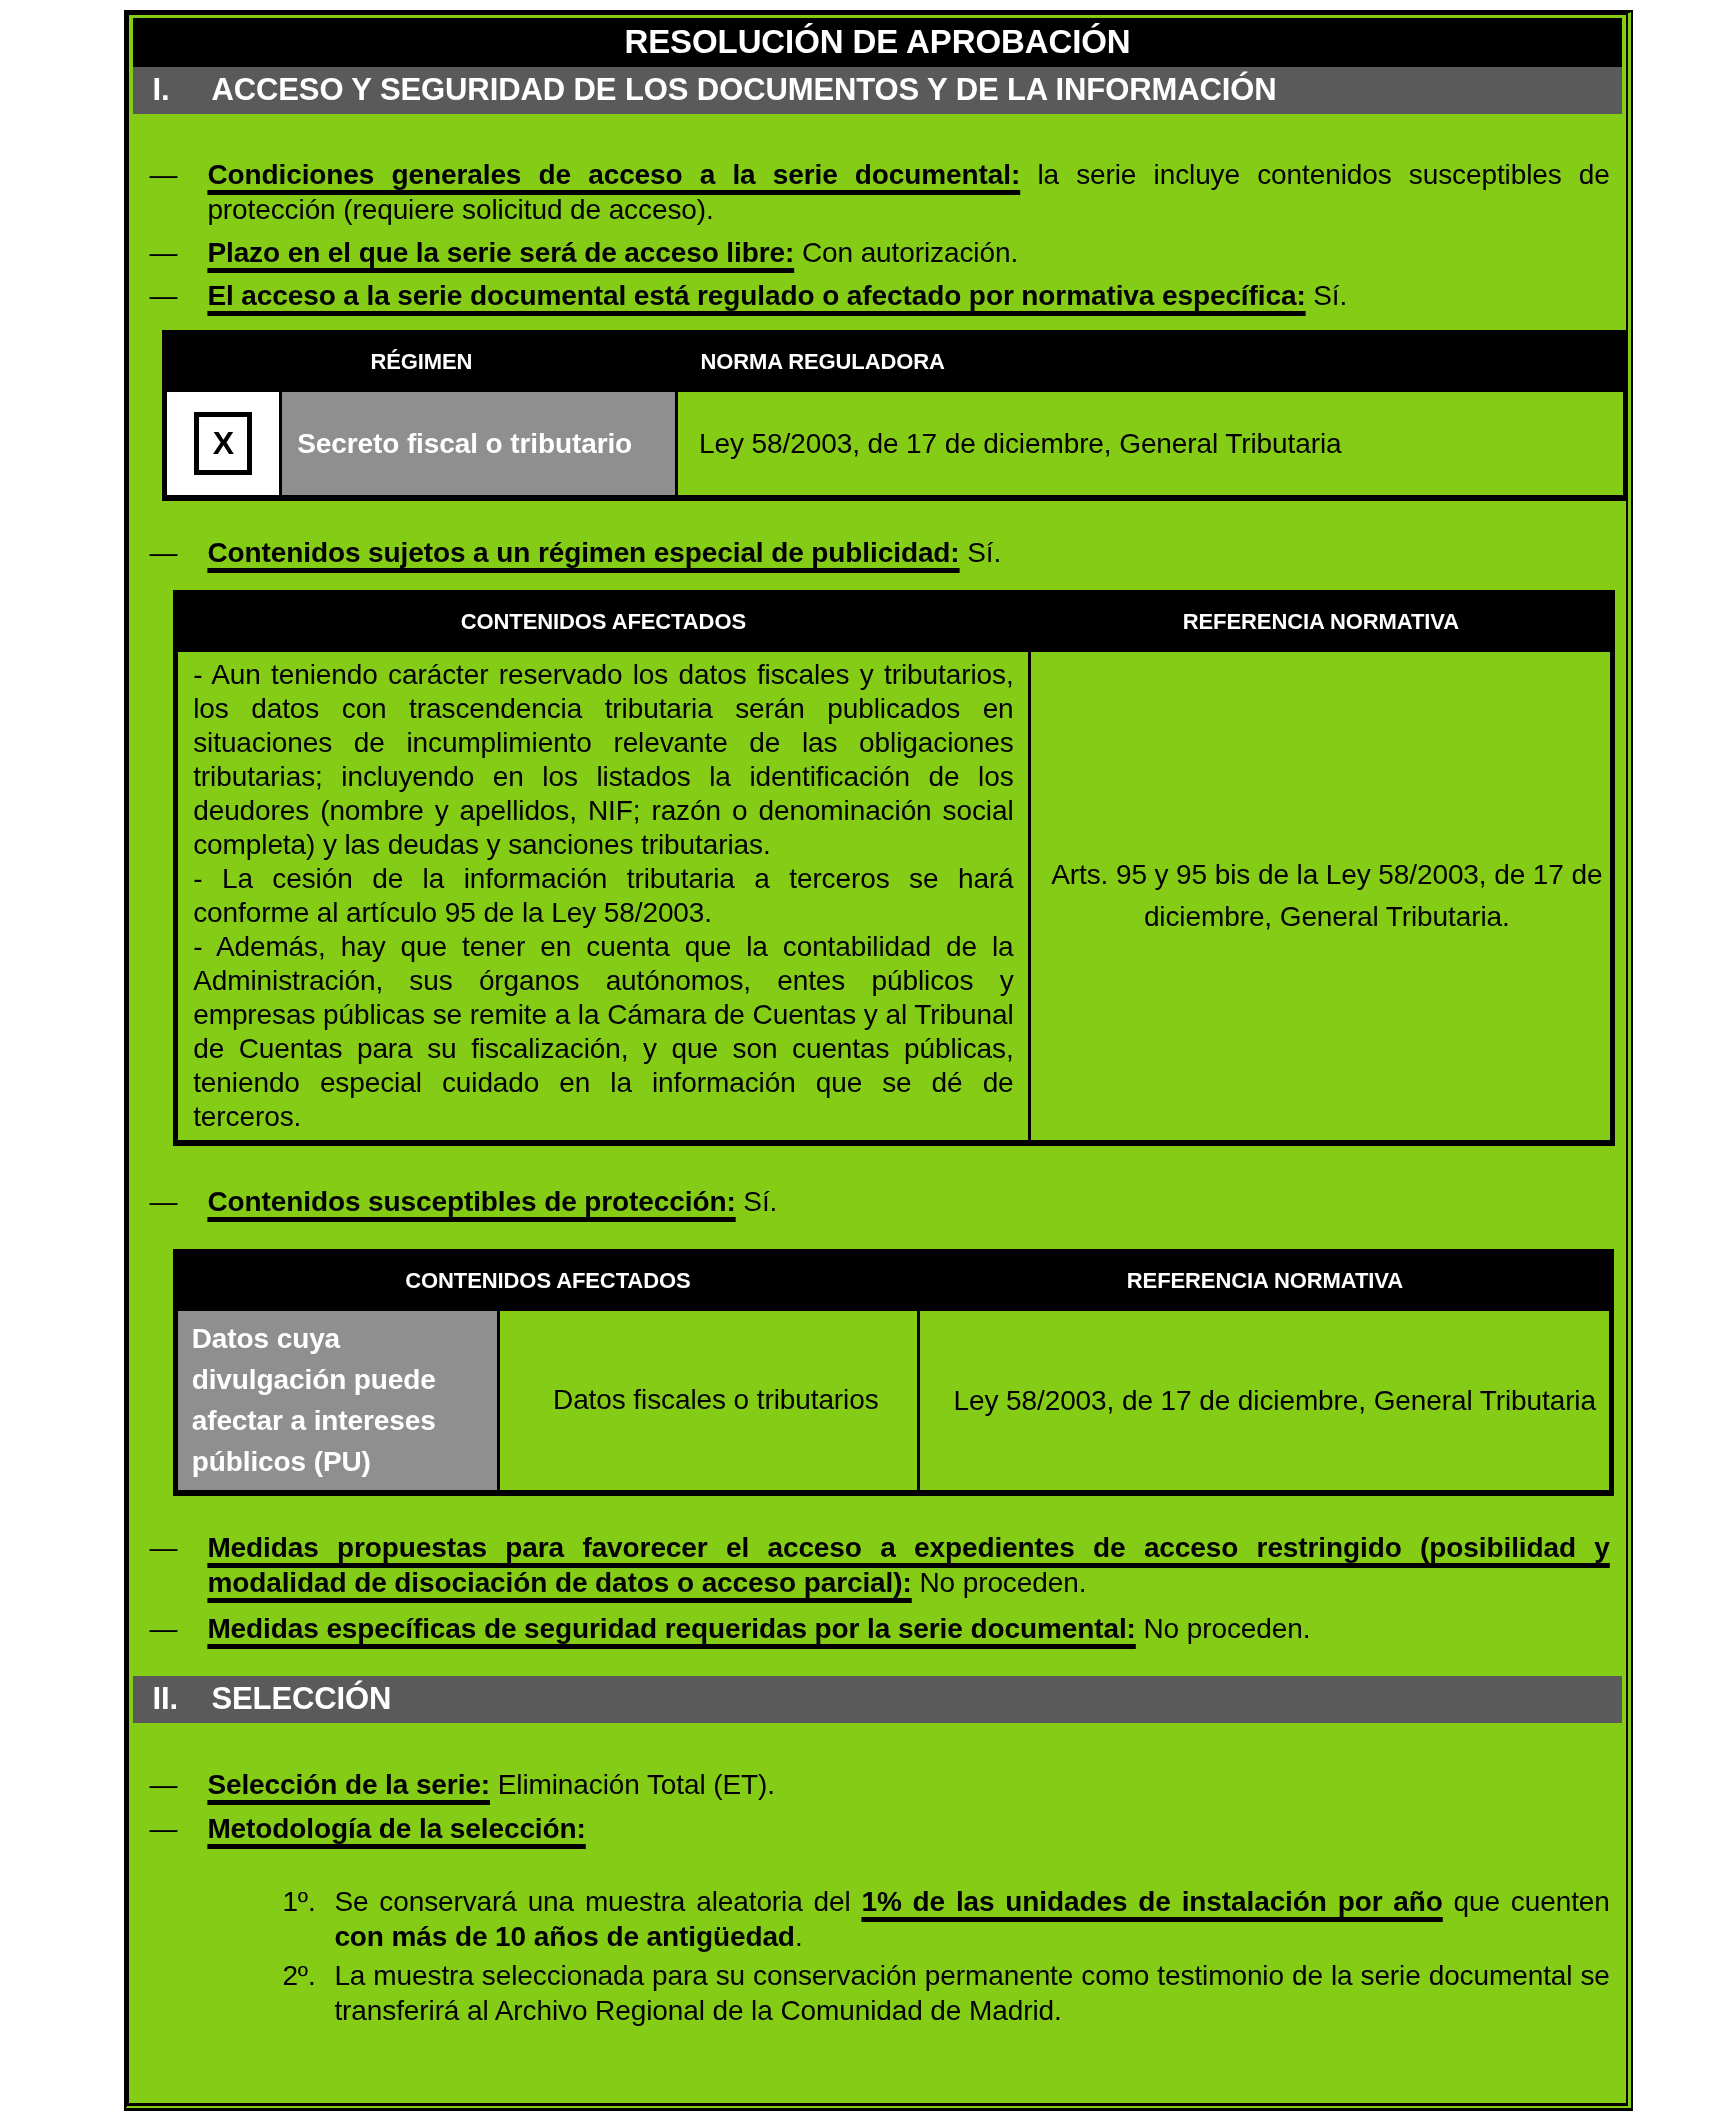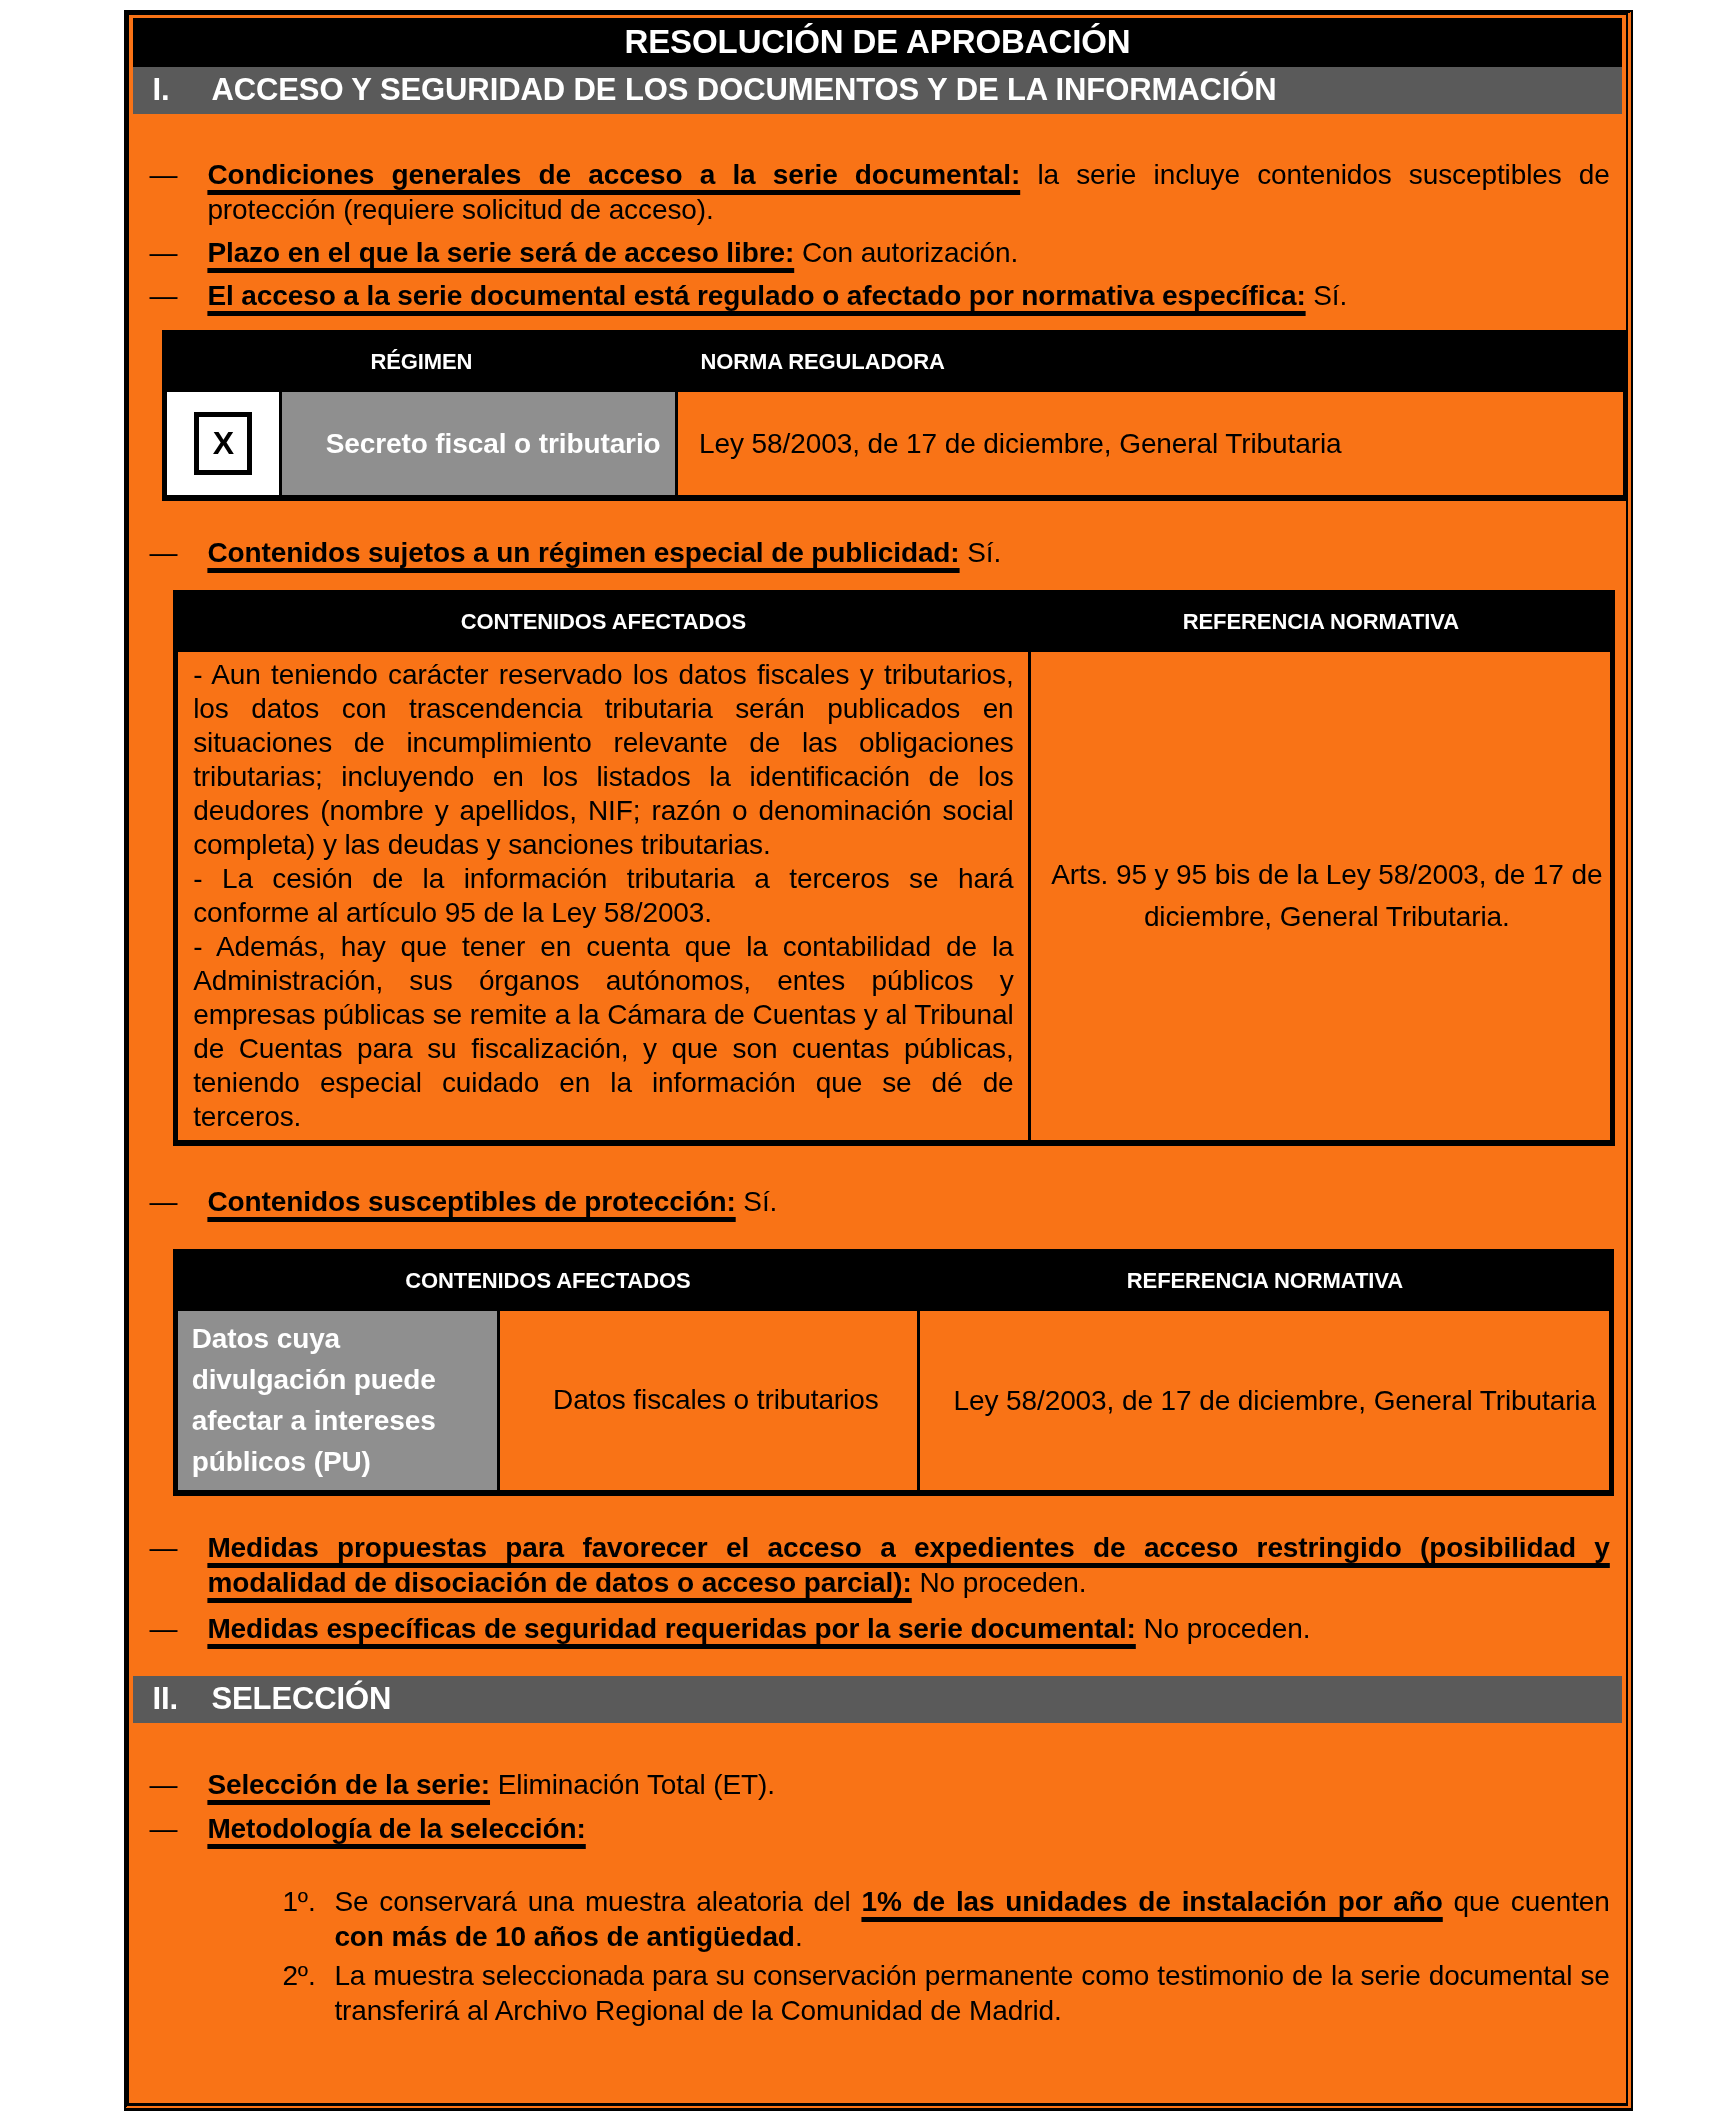--- a/index.html
+++ b/index.html
@@ -21,21 +21,21 @@
     position: absolute;
     left: 124px;
     top: 9.6px;
     width: 1509px;
     height: 2101px;
     box-sizing: border-box;
     border-top: 5.2px solid #000;
     border-left: 5.2px solid #000;
     border-right: 7.4px double #000;
     border-bottom: 8.9px double #000;
-    background: #f97316;
+    background: #84cc16;
     padding: 3px 4.4px 0 4.4px;
   }
   .title-bar {
     height: 49px;
     background: #000000;
     color: #ffffff;
     font-weight: bold;
     font-size: 33px;
     display: flex;
     align-items: center;
@@ -113,21 +113,21 @@
     display: flex;
     align-items: center;
     justify-content: center;
     font-weight: bold;
     font-size: 32px;
   }
   .gray-cell {
     background: #8f8f8f;
     color: #ffffff;
     font-weight: bold;
-    text-align: right;
+    text-align: left;
     vertical-align: middle;
     line-height: 43px;
     padding: 0 14.8px;
   }
   .norm-cell { vertical-align: middle; padding-left: 20.7px; }
 
   .t2 { margin: 20.7px 0 0 40px; width: 1437px; }
   .t2 .cell-cont { vertical-align: top; padding: 5.9px 14.8px; text-align: justify; }
   .t2 .cell-cont p { margin: 0; line-height: 34px; }
   .t2 .cell-ref { vertical-align: middle; padding: 0 5.9px 0 17.7px; line-height: 42px; text-align: center; }

